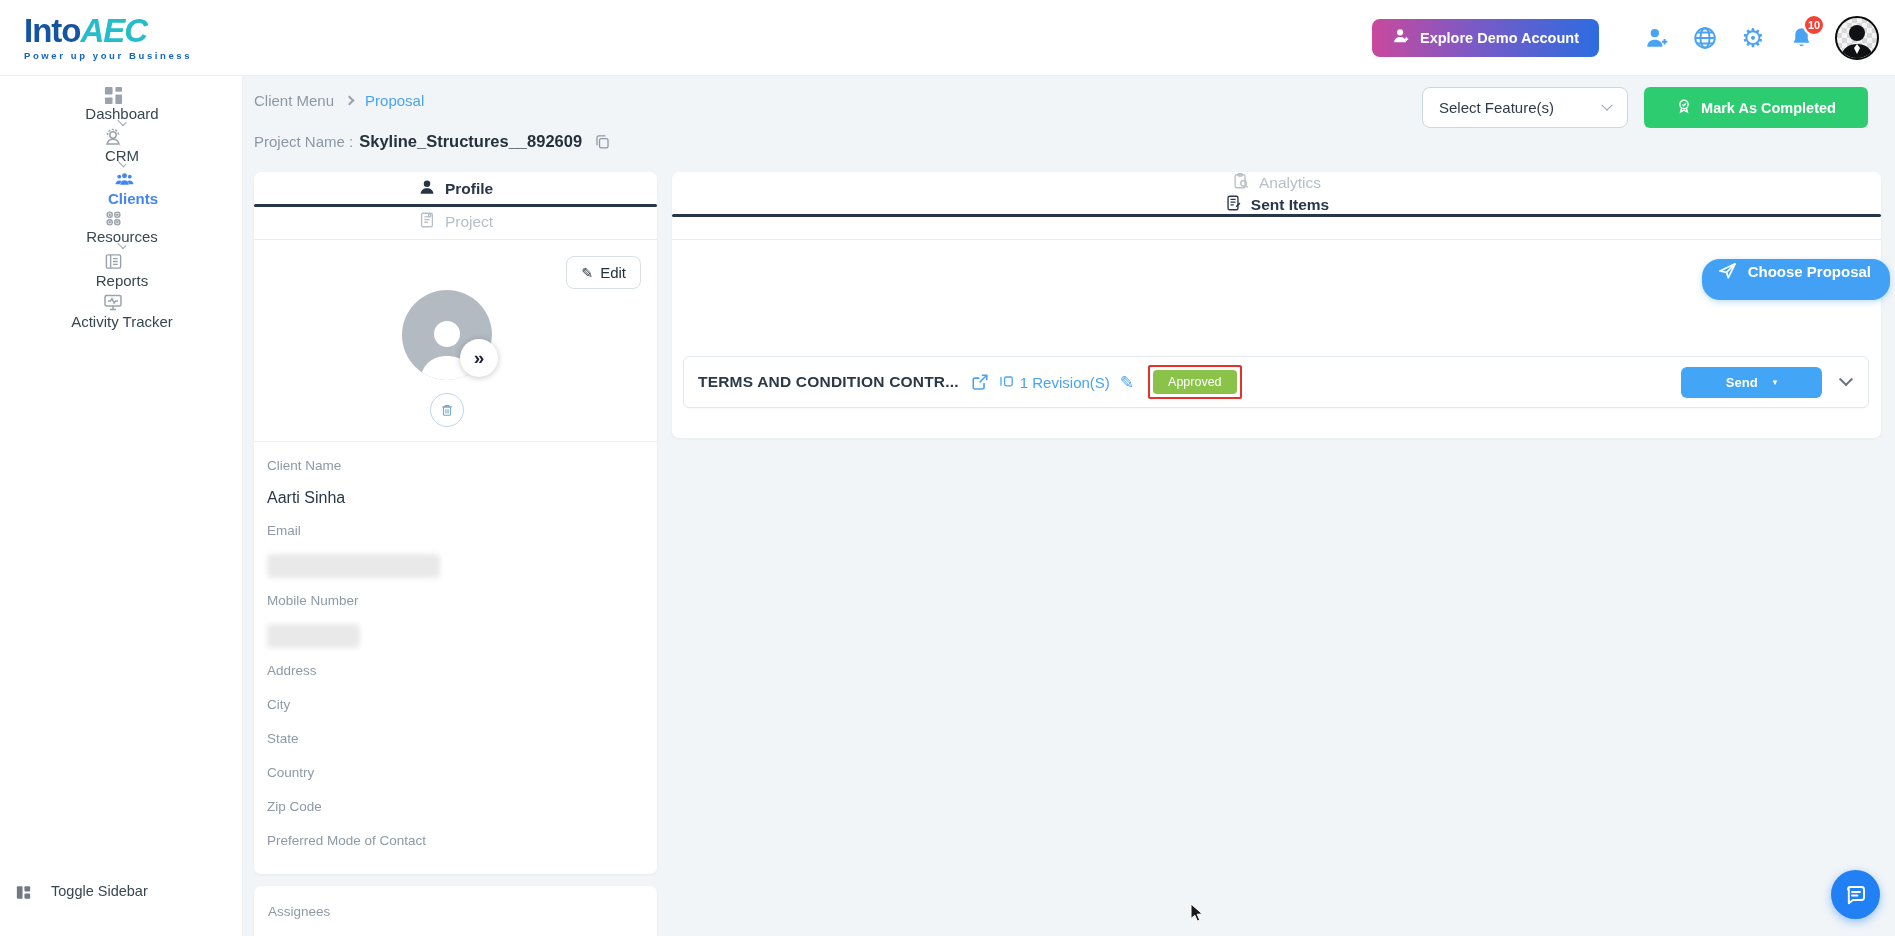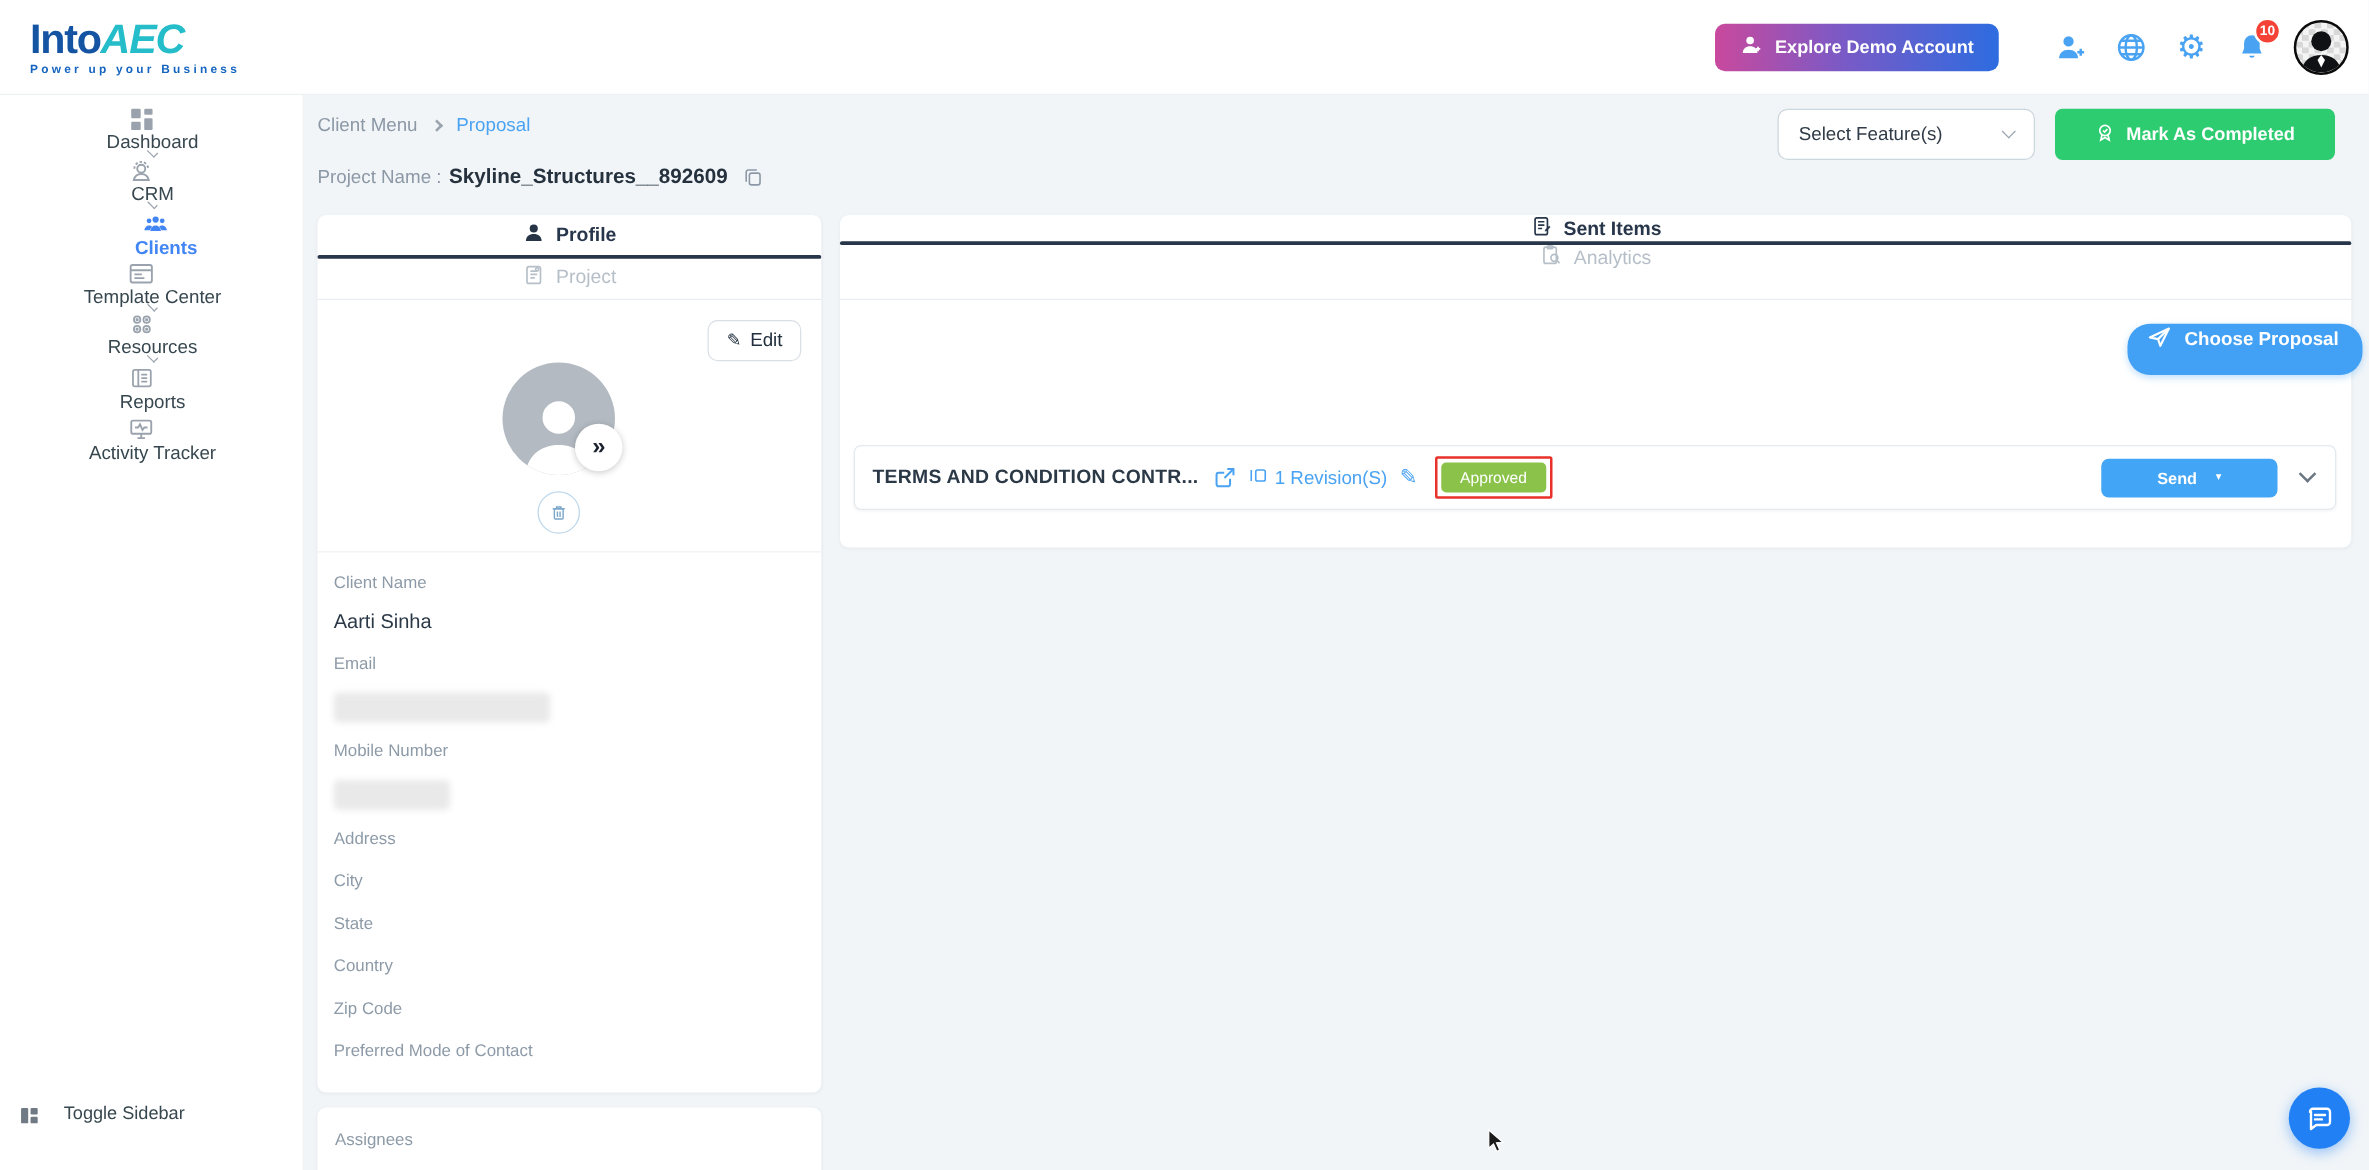--- a/index.html
+++ b/index.html
@@ -223,31 +223,20 @@
             <circle cx="11" cy="7" r="2.6"></circle>
             <path d="M1.5 16c.4-2.6 2-4 4-4 1 0 1.9.3 2.6 1-1 .9-1.7 1.9-2 3z"></path>
             <path d="M20.5 16c-.4-2.6-2-4-4-4-1 0-1.9.3-2.6 1 1 .9 1.7 1.9 2 3z"></path>
             <path d="M6.5 16.5c.5-3 2.2-4.6 4.5-4.6s4 1.6 4.5 4.6z"></path>
           </svg>
       </span>
       <span class="side-label">Clients</span>
     </div>
     <div class="side-item">
       <span class="side-icon">
-        <svg width="20" height="20" viewBox="0 0 20 20" fill="none" stroke="#9aa3ad" stroke-width="1.5">
-            <rect x="1.5" y="3" width="17" height="14" rx="1.6"></rect>
-            <path d="M1.5 7.2h17"></path>
-            <path d="M4.5 10.5h6M4.5 13.5h8"></path>
-          </svg>
-      </span>
-      <span class="side-label">Template Center</span>
-      <span class="chev"></span>
-    </div>
-    <div class="side-item">
-      <span class="side-icon">
         <svg width="19" height="19" viewBox="0 0 20 20" fill="none" stroke="#9aa3ad" stroke-width="1.5">
             <circle cx="6" cy="6" r="2.7"></circle>
             <circle cx="14" cy="6" r="2.7"></circle>
             <circle cx="6" cy="14" r="2.7"></circle>
             <circle cx="14" cy="14" r="2.7"></circle>
             <circle cx="6" cy="6" r="0.6" fill="#9aa3ad"></circle>
             <circle cx="14" cy="6" r="0.6" fill="#9aa3ad"></circle>
             <circle cx="6" cy="14" r="0.6" fill="#9aa3ad"></circle>
             <circle cx="14" cy="14" r="0.6" fill="#9aa3ad"></circle>
           </svg>
@@ -390,40 +379,40 @@
     <div class="f-label spaced">Preferred Mode of Contact</div>
   </div>
 </section>
 
 <section class="card assignees-card">
   <div class="f-label">Assignees</div>
 </section>
 
 <section class="card content-card">
   <div class="tabs">
-    <div class="ctab active">
-      <span>
-        <svg width="18" height="18" viewBox="0 0 20 20" fill="none" stroke="#27364a" stroke-width="1.5">
-            <rect x="4.5" y="2.5" width="11" height="15" rx="1.8"></rect>
-            <path d="M7.2 6h5.6M7.2 9h5.6M7.2 12h3.6"></path>
-            <path d="M13.5 13l3.5-3.5 1.2 1.2-3.5 3.5-1.6.4z" fill="#27364a" stroke="none"></path>
-          </svg>
-      </span>
-      <span>Sent Items</span>
-    </div>
     <div class="ctab">
       <span>
         <svg width="18" height="18" viewBox="0 0 20 20" fill="none" stroke="#b7c0c8" stroke-width="1.5">
             <rect x="3.5" y="3" width="11" height="14.5" rx="1.8"></rect>
             <rect x="6.5" y="1.8" width="5" height="2.6" rx="1"></rect>
             <circle cx="12.8" cy="12.5" r="3.1"></circle>
             <path d="M15 14.8l2.4 2.4"></path>
           </svg>
       </span>
       <span>Analytics</span>
+    </div>
+    <div class="ctab active">
+      <span>
+        <svg width="18" height="18" viewBox="0 0 20 20" fill="none" stroke="#27364a" stroke-width="1.5">
+            <rect x="4.5" y="2.5" width="11" height="15" rx="1.8"></rect>
+            <path d="M7.2 6h5.6M7.2 9h5.6M7.2 12h3.6"></path>
+            <path d="M13.5 13l3.5-3.5 1.2 1.2-3.5 3.5-1.6.4z" fill="#27364a" stroke="none"></path>
+          </svg>
+      </span>
+      <span>Sent Items</span>
     </div>
   </div>
 
   <div class="content-body">
     <button class="choose-btn">
       <span>
         <svg width="21" height="21" viewBox="0 0 22 22" fill="none" stroke="#fff" stroke-width="1.8" stroke-linejoin="round">
             <path d="M3 11.5L19 4l-7.2 14.5-1.9-5.6z"></path>
             <path d="M9.9 12.9L19 4"></path>
           </svg>

